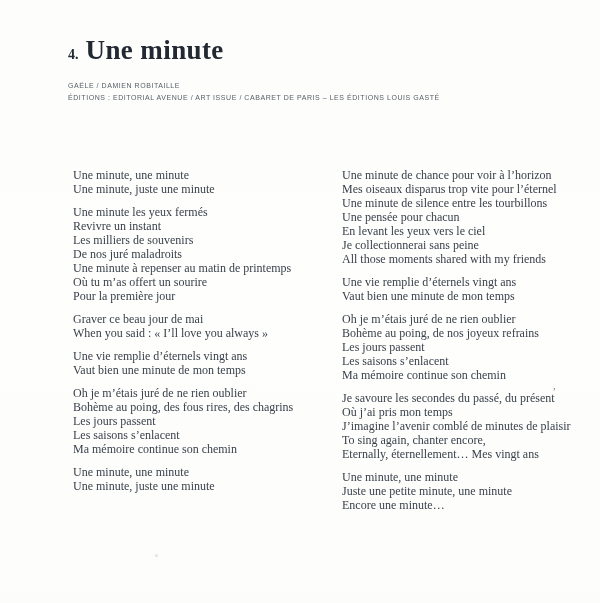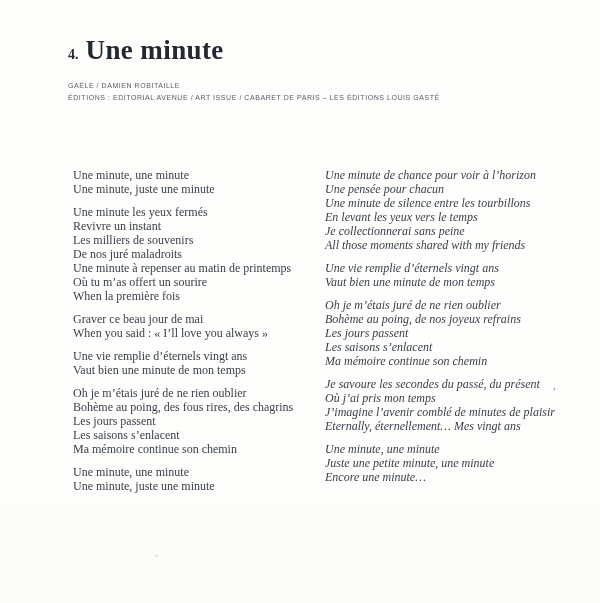--- a/index.html
+++ b/index.html
@@ -45,21 +45,21 @@
     letter-spacing: 0.55px;
     line-height: 11.5px;
     color: #565d66;
     white-space: nowrap;
   }
   .lyrics-col {
     position: absolute;
     top: 168px;
   }
   .lyrics-col.left  { left: 73px; }
-  .lyrics-col.right { left: 325px; font-style: italic; }
+  .lyrics-col.right { left: 342px; }
   .stanza {
     margin: 0 0 9px 0;
   }
   .line {
     font-size: 12px;
     line-height: 14px;
     color: #3a414b;
     white-space: nowrap;
   }
   .speck-comma {
@@ -98,21 +98,21 @@
         <div class="line">Une minute, une minute</div>
         <div class="line">Une minute, juste une minute</div>
       </div>
       <div class="stanza">
         <div class="line">Une minute les yeux fermés</div>
         <div class="line">Revivre un instant</div>
         <div class="line">Les milliers de souvenirs</div>
         <div class="line">De nos juré maladroits</div>
         <div class="line">Une minute à repenser au matin de printemps</div>
         <div class="line">Où tu m’as offert un sourire</div>
-        <div class="line">When la première fois</div>
+        <div class="line">Pour la première jour</div>
       </div>
       <div class="stanza">
         <div class="line">Graver ce beau jour de mai</div>
         <div class="line">When you said : « I’ll love you always »</div>
       </div>
       <div class="stanza">
         <div class="line">Une vie remplie d’éternels vingt ans</div>
         <div class="line">Vaut bien une minute de mon temps</div>
       </div>
       <div class="stanza">
@@ -124,41 +124,43 @@
       </div>
       <div class="stanza">
         <div class="line">Une minute, une minute</div>
         <div class="line">Une minute, juste une minute</div>
       </div>
     </div>
 
   <div class="lyrics-col right">
       <div class="stanza">
         <div class="line">Une minute de chance pour voir à l’horizon</div>
+        <div class="line">Mes oiseaux disparus trop vite pour l’éternel</div>
+        <div class="line">Une minute de silence entre les tourbillons</div>
         <div class="line">Une pensée pour chacun</div>
-        <div class="line">Une minute de silence entre les tourbillons</div>
-        <div class="line">En levant les yeux vers le temps</div>
+        <div class="line">En levant les yeux vers le ciel</div>
         <div class="line">Je collectionnerai sans peine</div>
         <div class="line">All those moments shared with my friends</div>
       </div>
       <div class="stanza">
         <div class="line">Une vie remplie d’éternels vingt ans</div>
         <div class="line">Vaut bien une minute de mon temps</div>
       </div>
       <div class="stanza">
         <div class="line">Oh je m’étais juré de ne rien oublier</div>
         <div class="line">Bohème au poing, de nos joyeux refrains</div>
         <div class="line">Les jours passent</div>
         <div class="line">Les saisons s’enlacent</div>
         <div class="line">Ma mémoire continue son chemin</div>
       </div>
       <div class="stanza">
         <div class="line">Je savoure les secondes du passé, du présent</div>
         <div class="line">Où j’ai pris mon temps</div>
         <div class="line">J’imagine l’avenir comblé de minutes de plaisir</div>
+        <div class="line">To sing again, chanter encore,</div>
         <div class="line">Eternally, éternellement… Mes vingt ans</div>
       </div>
       <div class="stanza">
         <div class="line">Une minute, une minute</div>
         <div class="line">Juste une petite minute, une minute</div>
         <div class="line">Encore une minute…</div>
       </div>
     </div>
 
   <span class="speck-comma">,</span>

